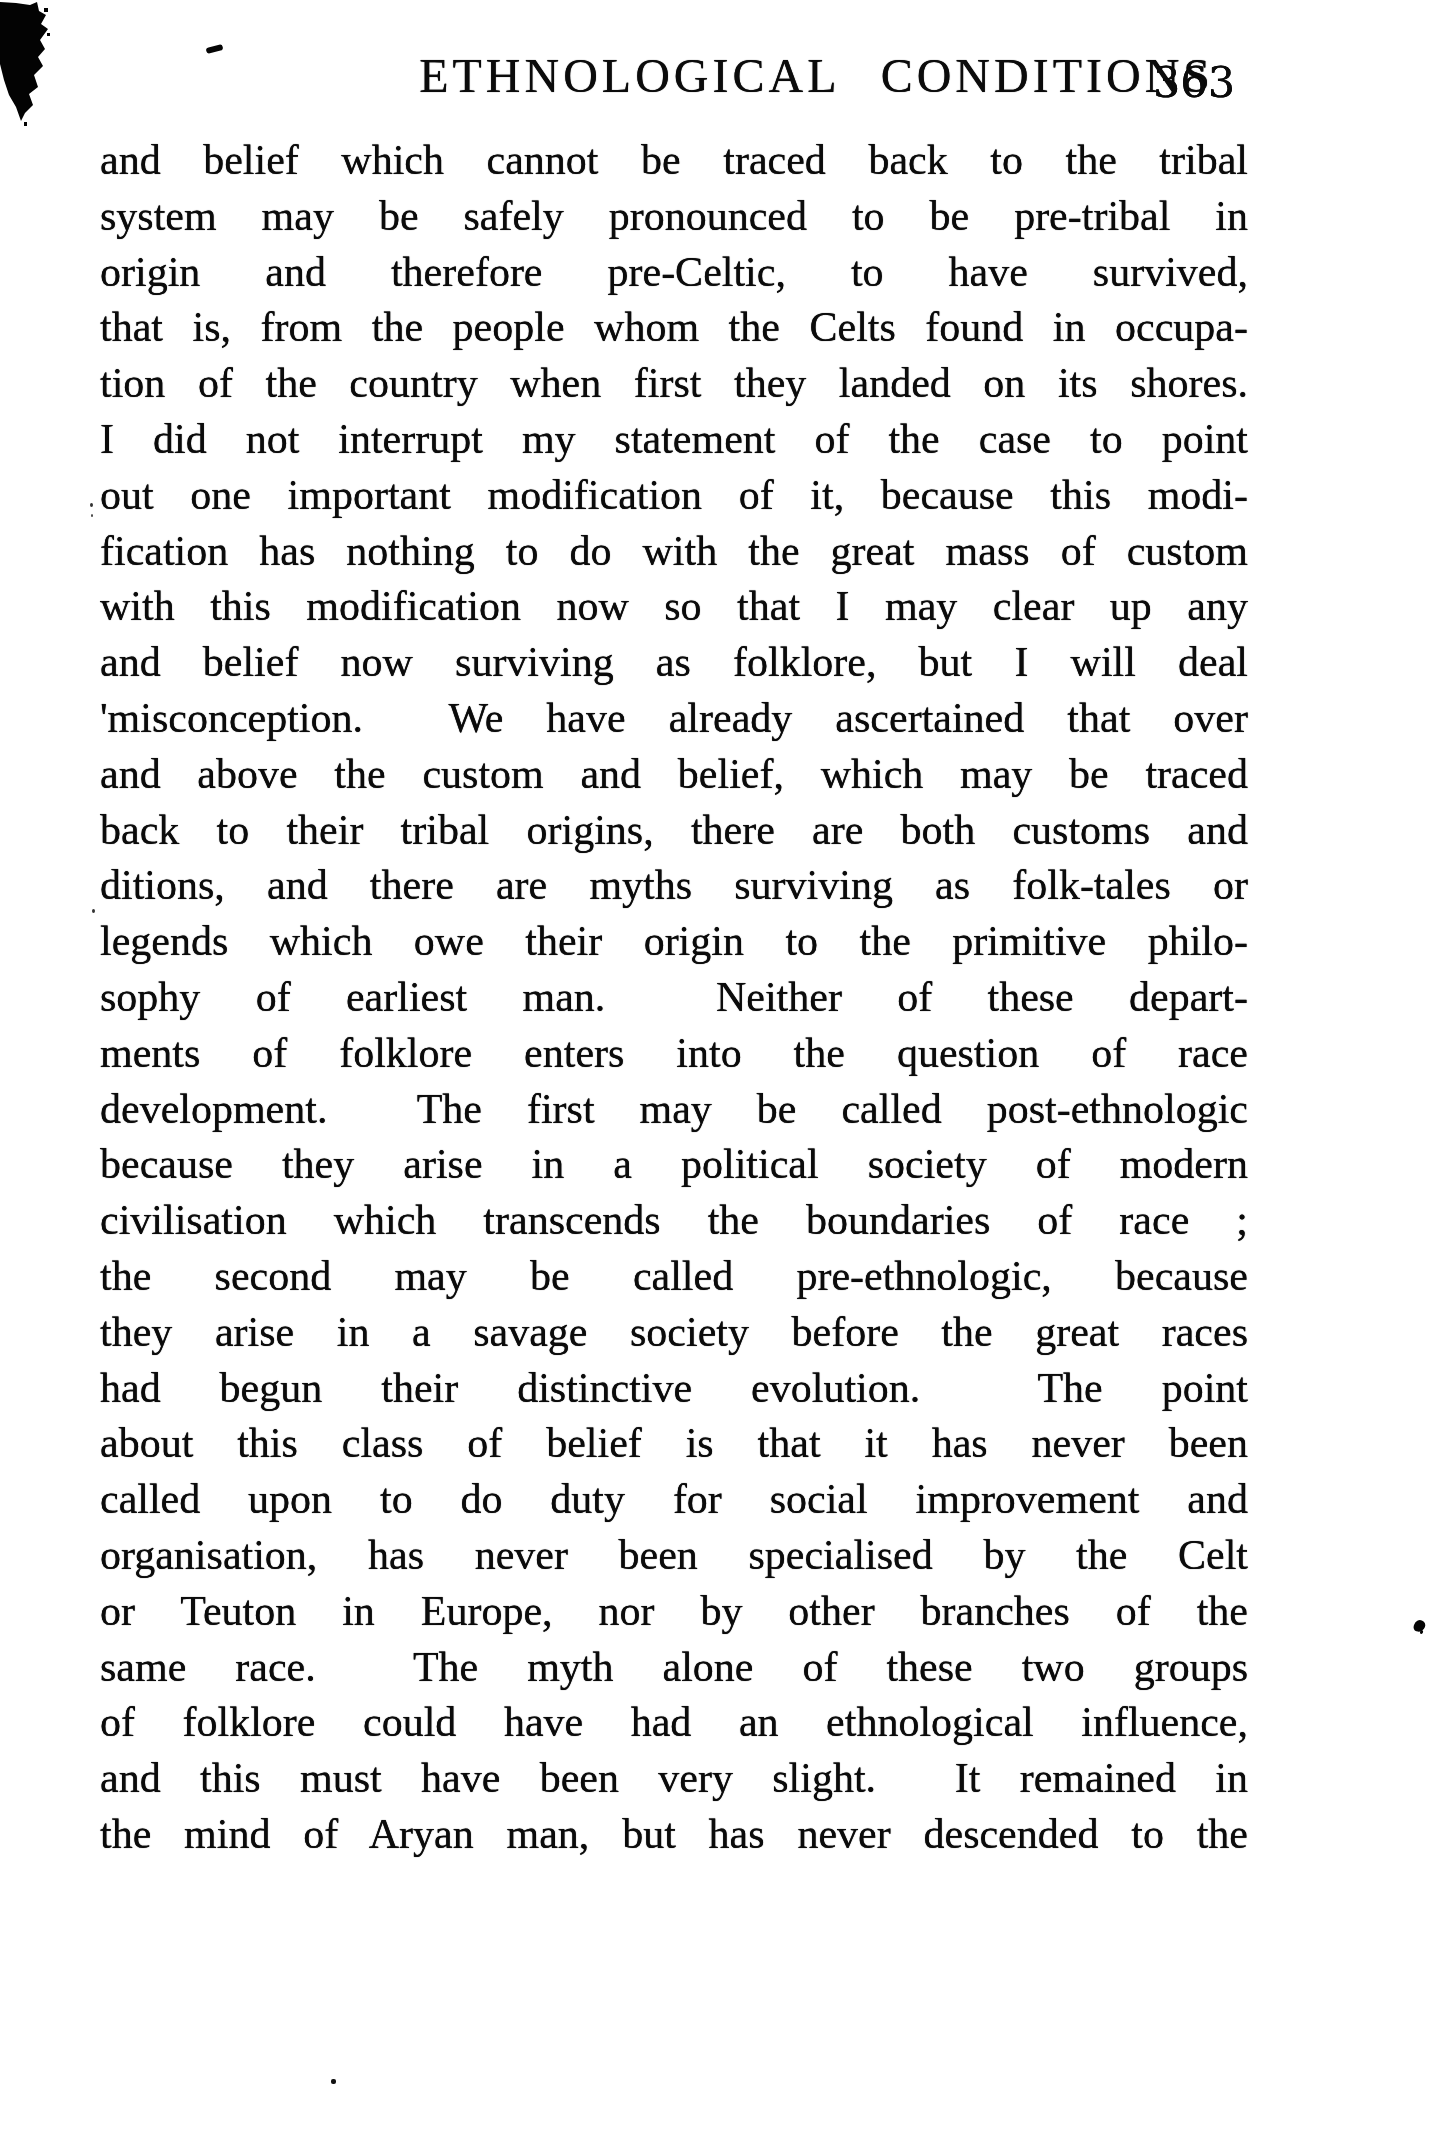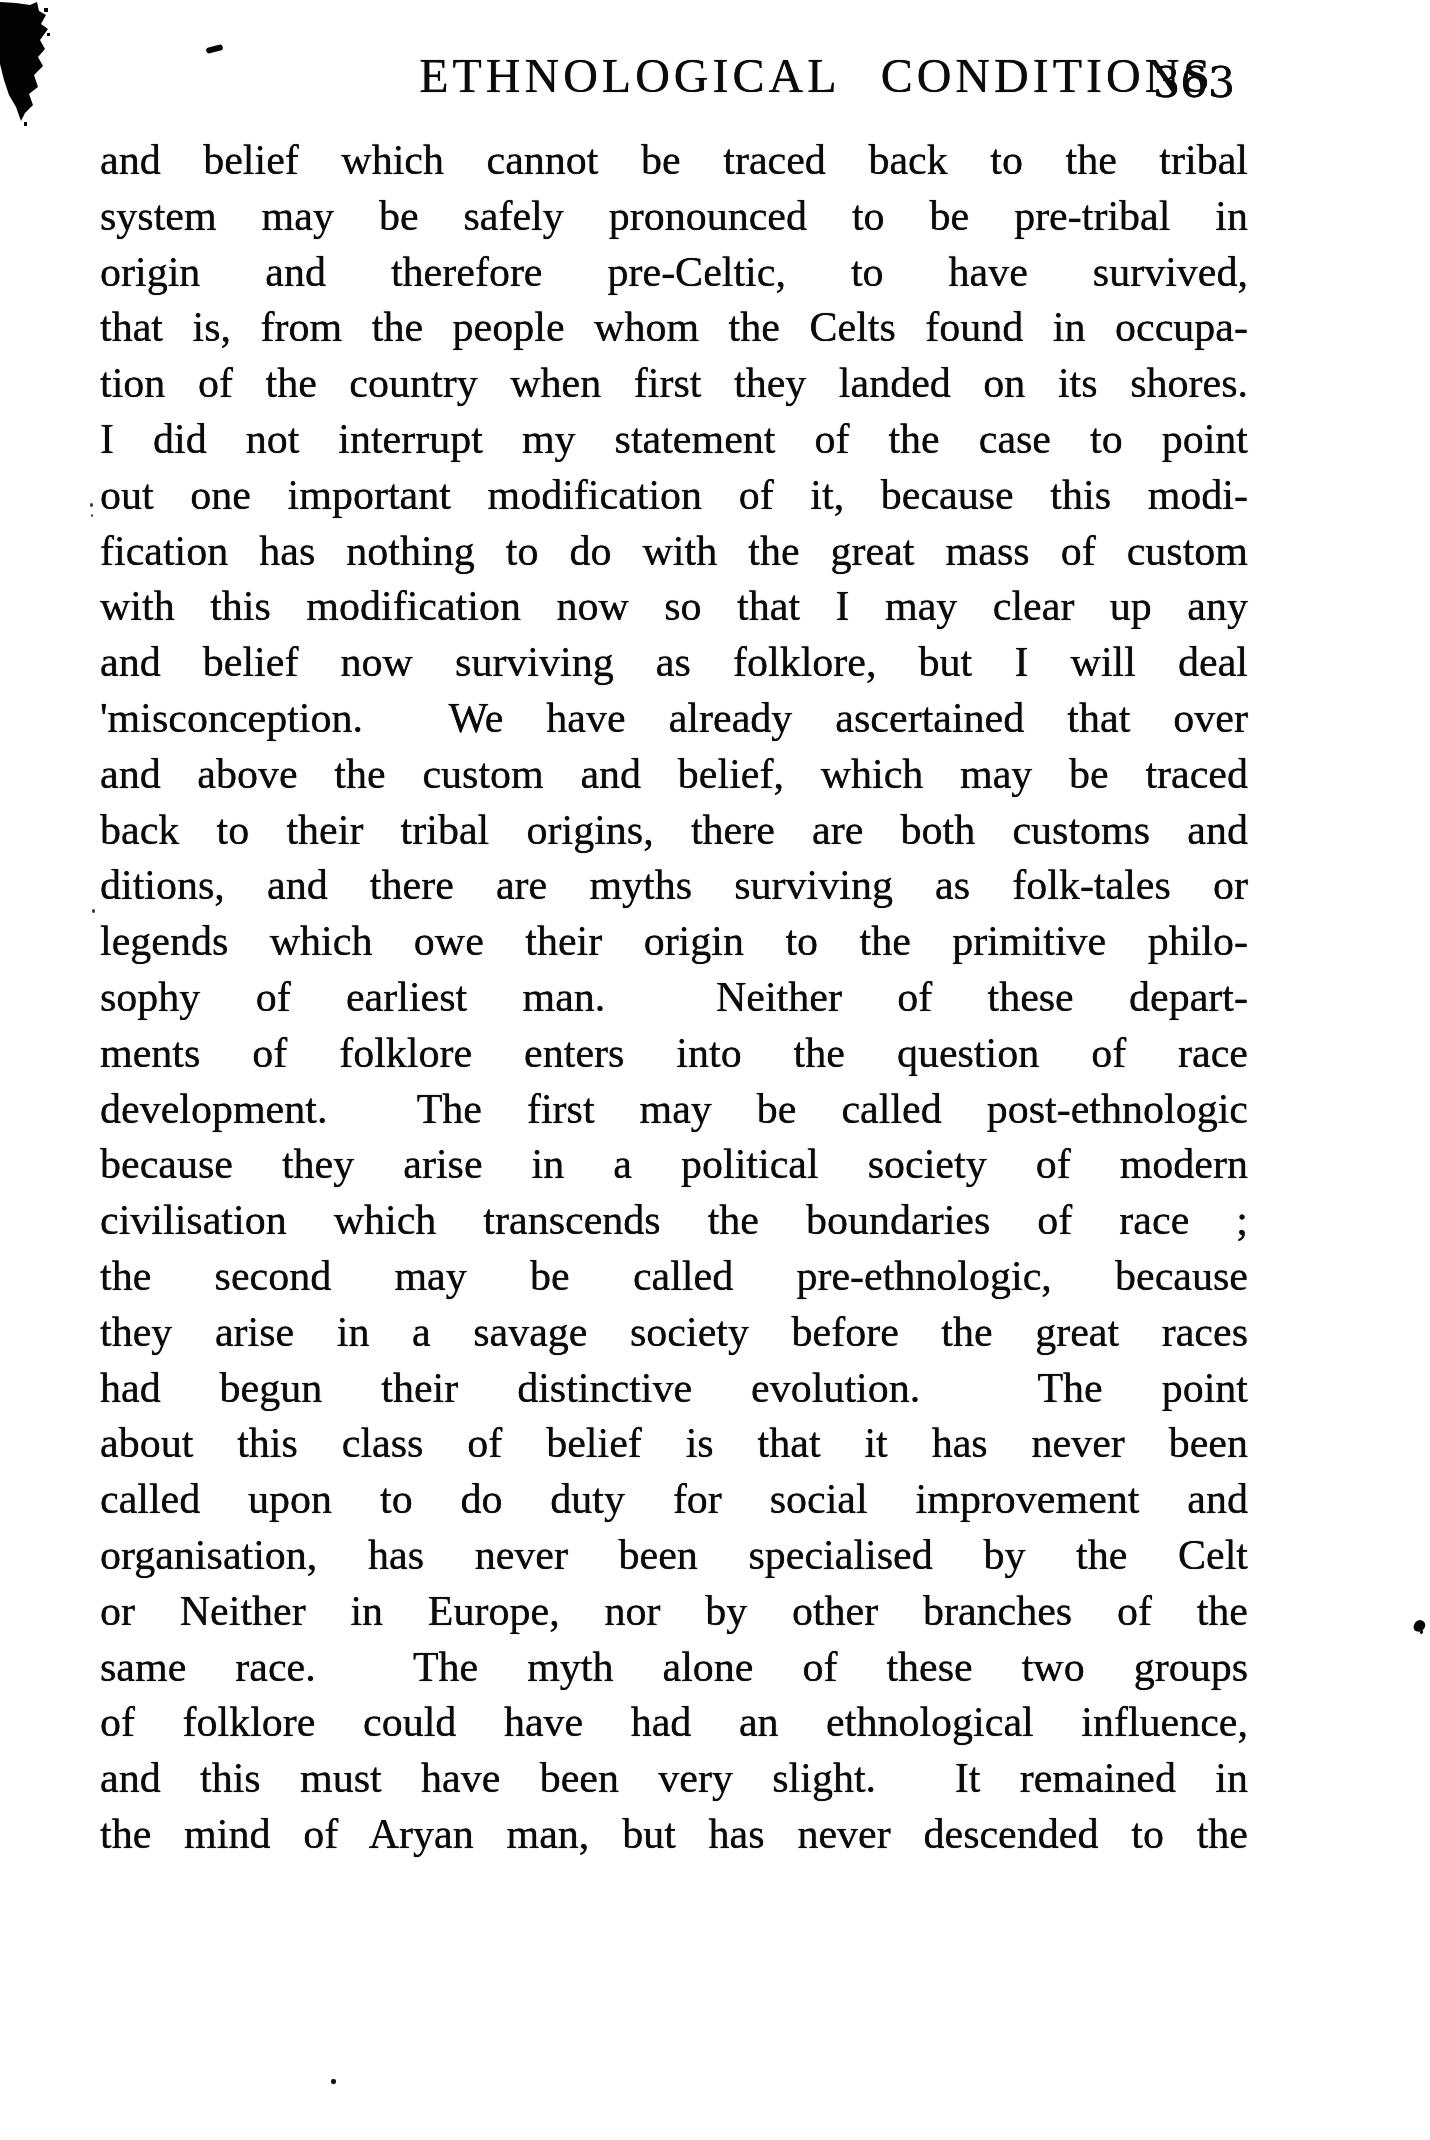--- a/index.html
+++ b/index.html
@@ -114,20 +114,20 @@
     <div class="line">ments of folklore enters into the question of race</div>
     <div class="line">development.&nbsp; The first may be called post-ethnologic</div>
     <div class="line">because they arise in a political society of modern</div>
     <div class="line">civilisation which transcends the boundaries of race&nbsp;;</div>
     <div class="line">the second may be called pre-ethnologic, because</div>
     <div class="line">they arise in a savage society before the great races</div>
     <div class="line">had begun their distinctive evolution.&nbsp; The point</div>
     <div class="line">about this class of belief is that it has never been</div>
     <div class="line">called upon to do duty for social improvement and</div>
     <div class="line">organisation, has never been specialised by the Celt</div>
-    <div class="line">or Neither in Europe, nor by other branches of the</div>
+    <div class="line">or Teuton in Europe, nor by other branches of the</div>
     <div class="line">same race.&nbsp; The myth alone of these two groups</div>
     <div class="line">of folklore could have had an ethnological influence,</div>
     <div class="line">and this must have been very slight.&nbsp; It remained in</div>
     <div class="line">the mind of Aryan man, but has never descended to the</div>
   </div>
 
 </div>
 
 </body></html>

